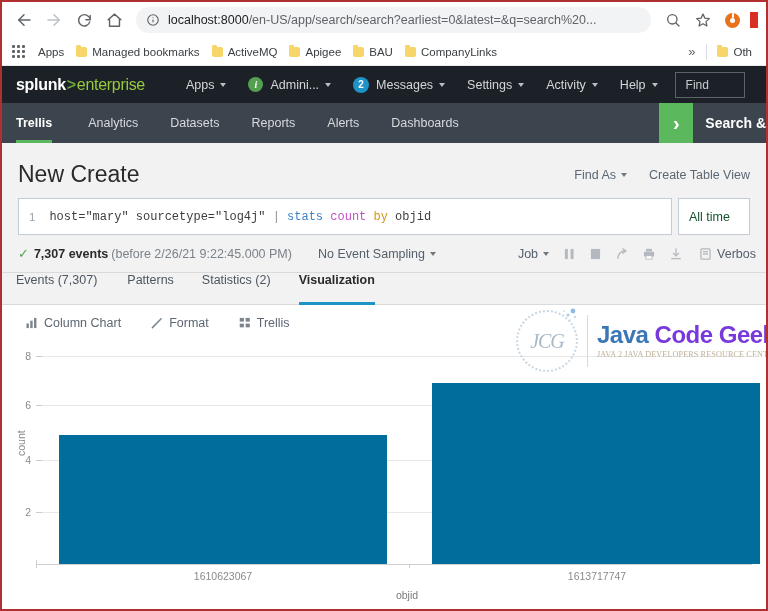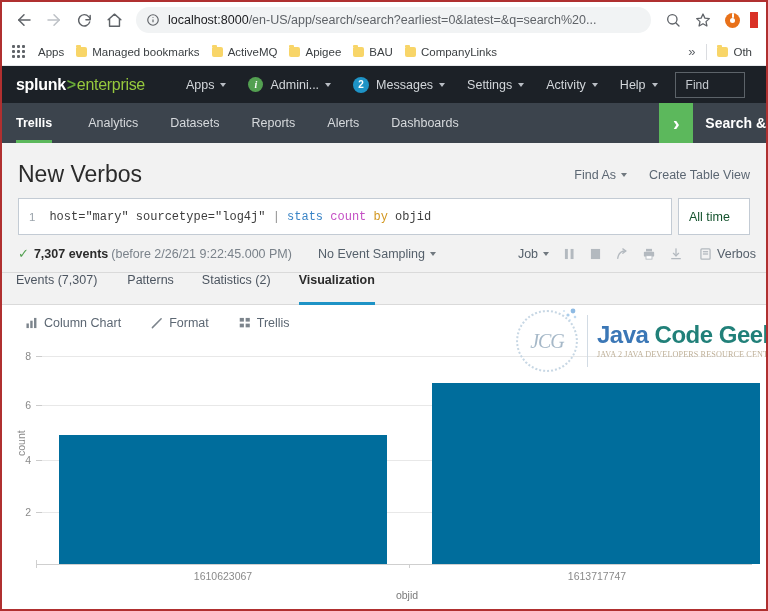--- a/index.html
+++ b/index.html
@@ -367,21 +367,21 @@
   .wm-text { display:flex; flex-direction:column; justify-content:center;}
   .wm-title {
     font-family: "Liberation Sans", sans-serif;
     font-weight: bold;
     font-size: 24px;
     letter-spacing: -0.5px;
     line-height: 1;
     white-space: nowrap;
   }
   .wm-title .b { color:#2b6cb0; }
-  .wm-title .g { color:#0f766e; }
+  .wm-title .g { color:#6d28d9; }
   .wm-sub {
     font-family: "Liberation Serif", serif;
     font-size: 8.2px;
     color:#b9a98f;
     letter-spacing: 0.1px;
     margin-top: 3px;
     white-space: nowrap;
   }
 
   
@@ -561,21 +561,21 @@
     </div>
     <div class="app-brand">
       <div class="chev">›</div>
       <div class="nm">Search &amp;</div>
     </div>
   </div>
 
   <div class="search-page">
 
     <div class="page-head">
-      <div class="page-title">New Verbos</div>
+      <div class="page-title">New Create</div>
       <div class="head-spacer"></div>
       <div class="head-link">
         <span>Find As</span><span class="caret-dn-gray"></span>
       </div>
       <div class="head-link">
         <span>Create Table View</span>
       </div>
     </div>
 
     <div class="search-row">

